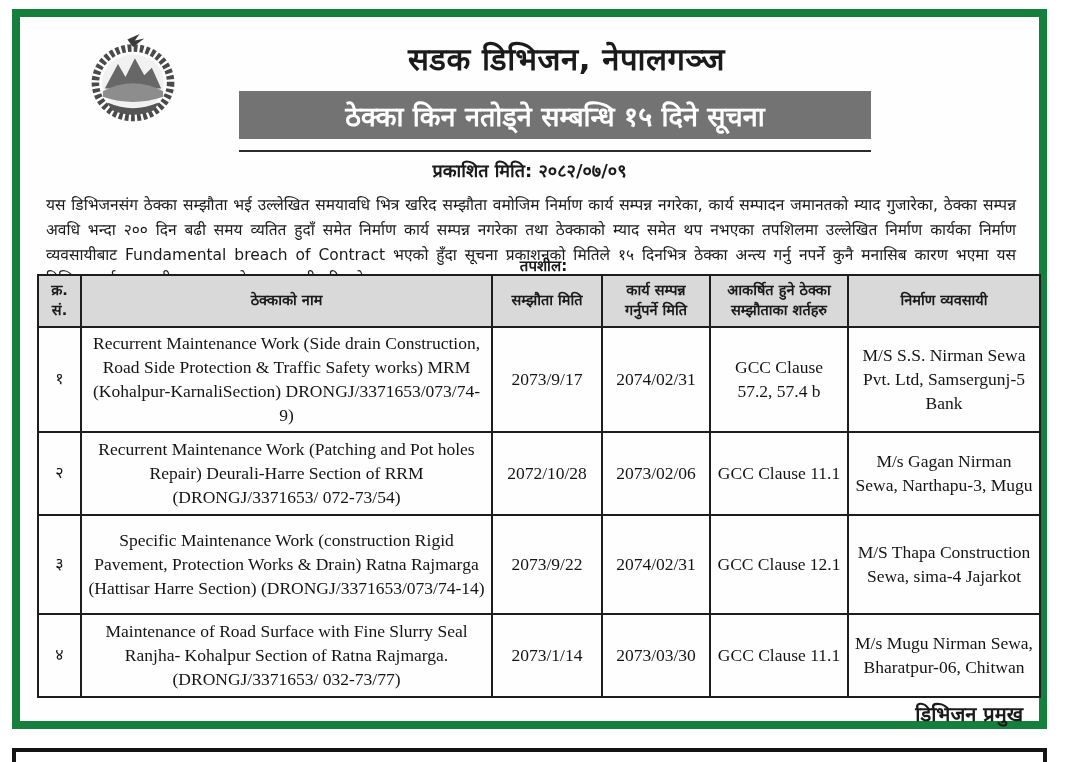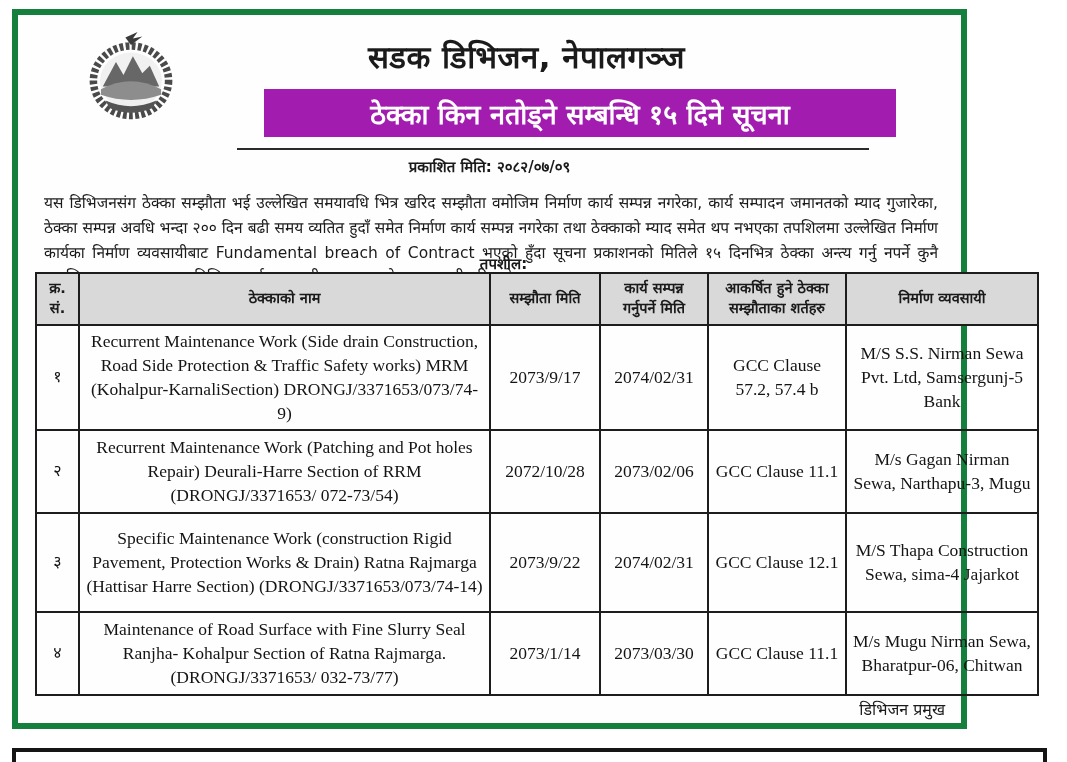--- a/index.html
+++ b/index.html
@@ -7,49 +7,49 @@
   body {
     width: 1067px; height: 762px;
     background: #ffffff;
     position: relative;
     overflow: hidden;
     font-family: "DejaVu Sans", sans-serif;
     color: #1a1a1a;
   }
   .main-box {
     position: absolute; left: 12px; top: 9px;
-    width: 955px; height: 720px;
-    border: 6px solid #15803d;
+    width: 1035px; height: 720px;
+    border: 8px solid #15803d;
     background: #fefefe;
   }
   .logo {
     position: absolute; left: 66px; top: 10px;
     width: 94px; height: 104px;
   }
   .office-title {
     position: absolute; left: 0; right: 0; top: 20px;
     text-align: center; padding-left: 74px;
     font-size: 31px; font-weight: bold;
     letter-spacing: 0.5px;
   }
   .banner {
     position: absolute; left: 219px; top: 74px;
     width: 632px; height: 48px;
-    background: #a21caf; color: #ffffff;
+    background: #737373; color: #ffffff;
     display: flex; align-items: center; justify-content: center;
-    font-size: 27px; font-weight: bold; margin-left: 27px;
+    font-size: 27px; font-weight: bold;
   }
   .banner-underline {
     position: absolute; left: 219px; top: 133px;
     width: 632px; height: 2px; background: #2b2b2b;
   }
   .pub-date {
     position: absolute; left: 0; right: 0; top: 141px;
     text-align: center;
-    font-size: 15px; font-weight: bold;
+    font-size: 18px; font-weight: bold;
   }
   .intro {
     position: absolute; left: 10px; right: 7px; top: 160px;
     margin: 16px;
     text-align: justify;
     font-size: 15.5px; line-height: 1.6;
   }
   .tapasil {
     position: absolute; left: 0; right: 0; top: 238px;
     text-align: center;
@@ -82,21 +82,21 @@
   table.contracts td.sn {
     font-family: "DejaVu Sans", sans-serif;
     font-size: 16px;
   }
   tr.r1 { height: 103px; }
   tr.r2 { height: 83px; }
   tr.r3 { height: 99px; }
   tr.r4 { height: 83px; }
   .signature {
     position: absolute; right: 16px; top: 683px;
-    font-size: 16px; font-weight: normal;
+    font-size: 20px; font-weight: bold;
   }
   .next-box {
     position: absolute; left: 12px; top: 748px;
     width: 1035px; height: 34px;
     border: 4px solid #151515; border-bottom: none;
     background: #ffffff;
   }
 </style>
 </head>
 <body>

